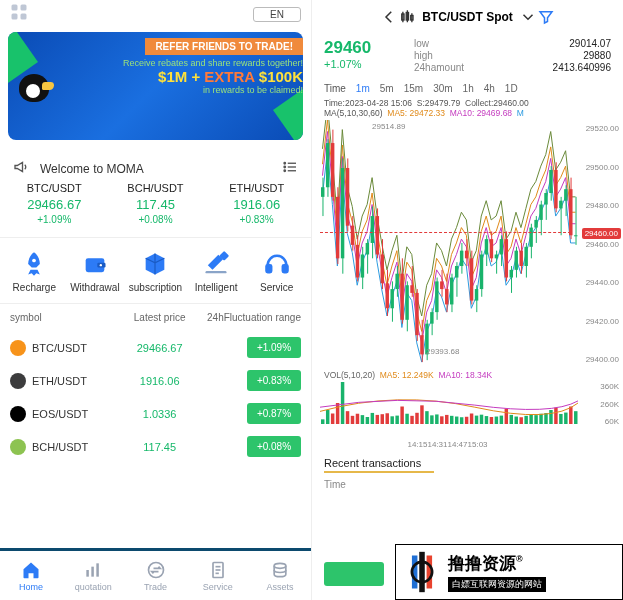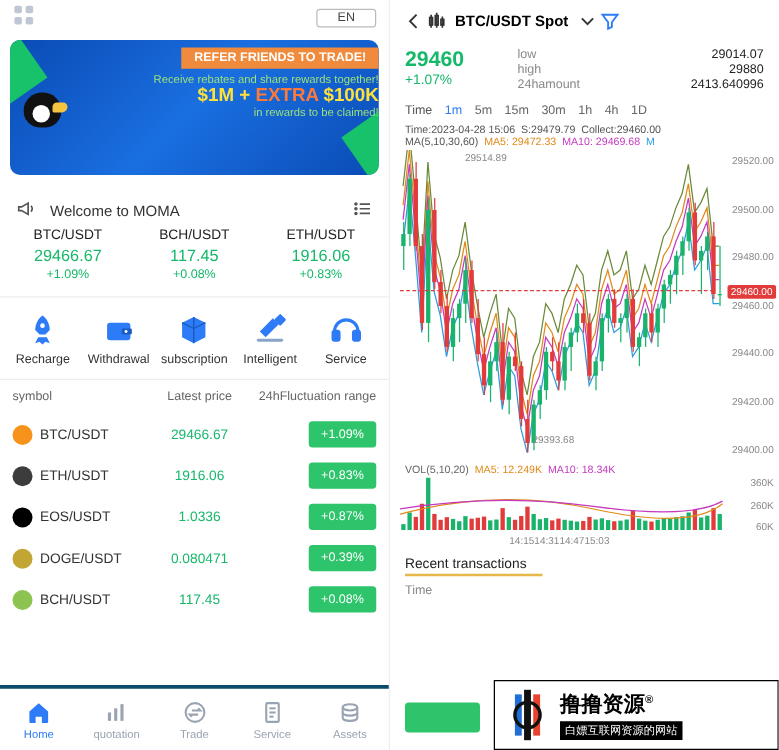--- a/index.html
+++ b/index.html
@@ -53,21 +53,21 @@
 .trow .c3{flex:1.2;text-align:right}
 .trow .badge{display:inline-block;background:#2dc46b;color:#fff;padding:5px 8px;border-radius:3px;font-size:10px;min-width:54px;text-align:center}
 .trow .coin{width:16px;height:16px;border-radius:50%}
 
 .tabbar{height:52px;display:flex;border-top:3px solid #0c4a6e}
 .tabbar .tab{flex:1;display:flex;flex-direction:column;align-items:center;justify-content:center;font-size:9px;color:#9aa3b2}
 .tabbar .tab.active{color:#2d7bf6}
 .tabbar .tic{width:20px;height:20px;margin-bottom:2px}
 
 
-.rx-top{height:34px;display:flex;align-items:center;justify-content:flex-start;padding:0 10px}
+.rx-top{height:34px;display:flex;align-items:center;justify-content:center;padding:0 10px}
 .rx-top .title{display:flex;align-items:center;gap:6px;font-size:12px;font-weight:bold}
 .rx-top svg{width:18px;height:18px}
 
 .quote{display:flex;padding:4px 12px 6px;font-size:10px;color:#666}
 .quote .ql{width:90px}
 .quote .ql .pr{color:#16b86a;font-size:17px;font-weight:bold}
 .quote .ql .ch{color:#16b86a;font-size:11px}
 .quote .qr{flex:1;display:grid;grid-template-columns:1fr 1fr;row-gap:1px;font-size:10px}
 .quote .qr .lab{color:#888}
 .quote .qr .val{text-align:right;color:#222}
@@ -85,21 +85,21 @@
 .chart{position:relative;height:248px;margin:0 2px 0 8px;overflow:hidden}
 .chart .yax{position:absolute;right:2px;top:0;bottom:0;width:48px;font-size:8px;color:#888;display:flex;flex-direction:column;justify-content:space-between;padding:4px 0;text-align:right}
 .chart .ptag{position:absolute;right:0;top:108px;background:#e23b3b;color:#fff;font-size:8px;padding:1px 3px;border-radius:2px}
 .chart .dash{position:absolute;left:0;right:50px;top:112px;border-top:1px dashed #e23b3b}
 .chart .lotxt{position:absolute;left:106px;bottom:12px;font-size:8px;color:#888}
 .chart .hitxt{position:absolute;left:52px;top:2px;font-size:8px;color:#888}
 .chart svg{position:absolute;left:0;top:0}
 
 .vol-row{font-size:8.5px;padding:2px 12px;color:#666}
 .vol-row .m5{color:#e08a1a}.vol-row .m10{color:#c43bbf}
-.volchart{position:relative;height:44px;margin:0 2px 0 8px}
+.volchart{position:relative;height:44px;margin:0 2px 12px 8px}
 .volchart svg{position:absolute;left:0;top:0}
 .volchart .yax{position:absolute;right:2px;top:0;bottom:0;width:42px;font-size:8px;color:#888;display:flex;flex-direction:column;justify-content:space-between;text-align:right}
 
 .xax{display:flex;justify-content:center;padding:2px 52px 4px 12px;font-size:8px;color:#888}
 
 .recent{padding:4px 12px 2px;font-size:11px;color:#222}
 .recent .uline{width:110px;height:2px;background:#e6b84a;margin-top:2px}
 .rthead{padding:4px 12px;font-size:10px;color:#888}
 
 .overlay{position:absolute;right:0;bottom:0;width:228px;height:56px;background:#fff;border:1px solid #000;display:flex;align-items:center;padding:2px 4px;gap:4px}
@@ -250,28 +250,20 @@
      <div class="c2">1916.06</div>
      <div class="c3"><span class="badge">+0.83%</span></div>
    </div>
         <div class="trow">
      <div class="c1">
             <span class="coin" style="background:#000000"></span>
             <span>EOS/USDT</span>
           </div>
      <div class="c2">1.0336</div>
      <div class="c3"><span class="badge">+0.87%</span></div>
-   </div>
-        <div class="trow">
-     <div class="c1">
-            <span class="coin" style="background:#c2a633"></span>
-            <span>DOGE/USDT</span>
-          </div>
-     <div class="c2">0.080471</div>
-     <div class="c3"><span class="badge">+0.39%</span></div>
    </div>
         <div class="trow">
      <div class="c1">
             <span class="coin" style="background:#8dc351"></span>
             <span>BCH/USDT</span>
           </div>
      <div class="c2">117.45</div>
      <div class="c3"><span class="badge">+0.08%</span></div>
    </div>
       </div>

